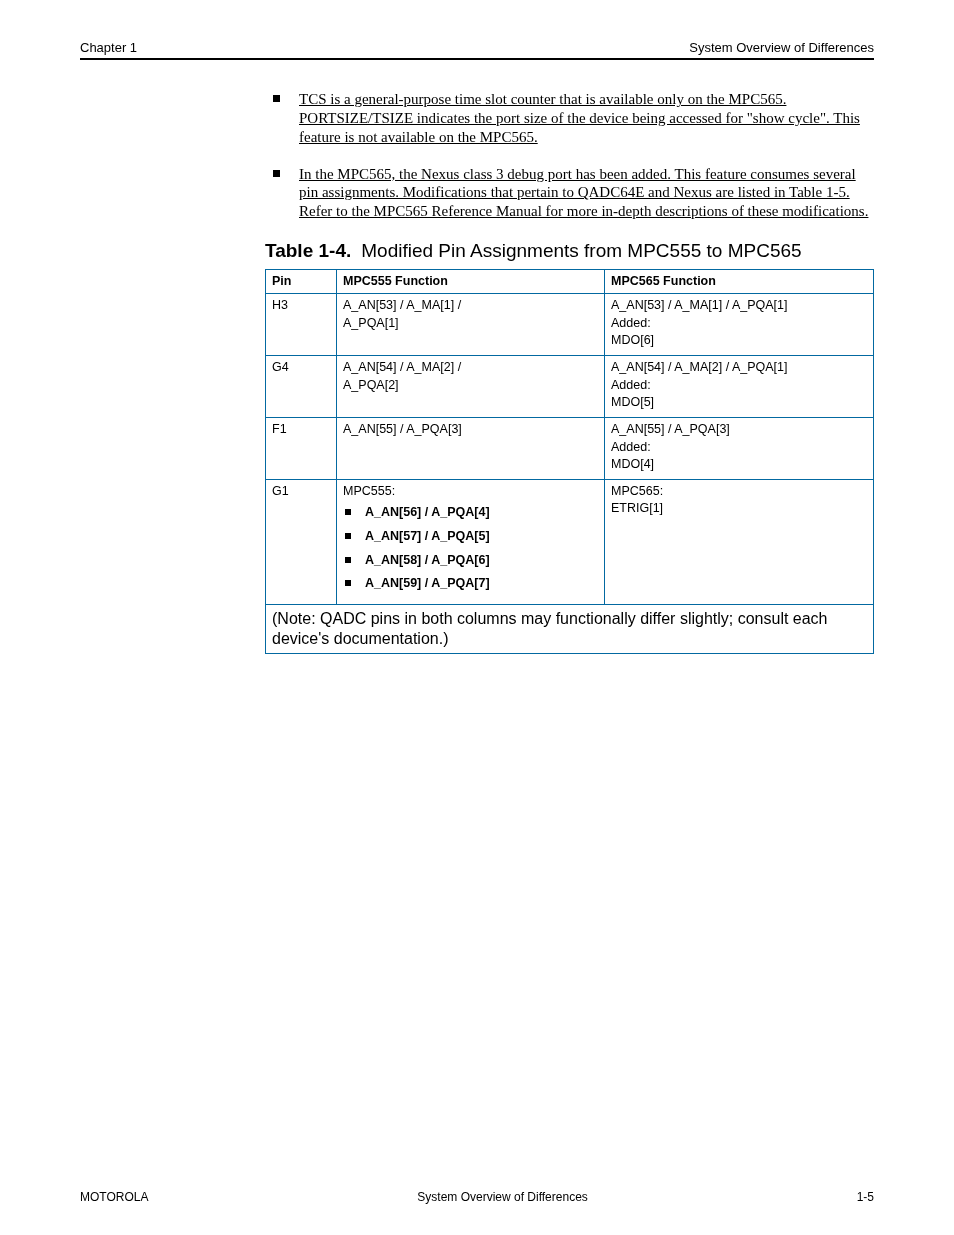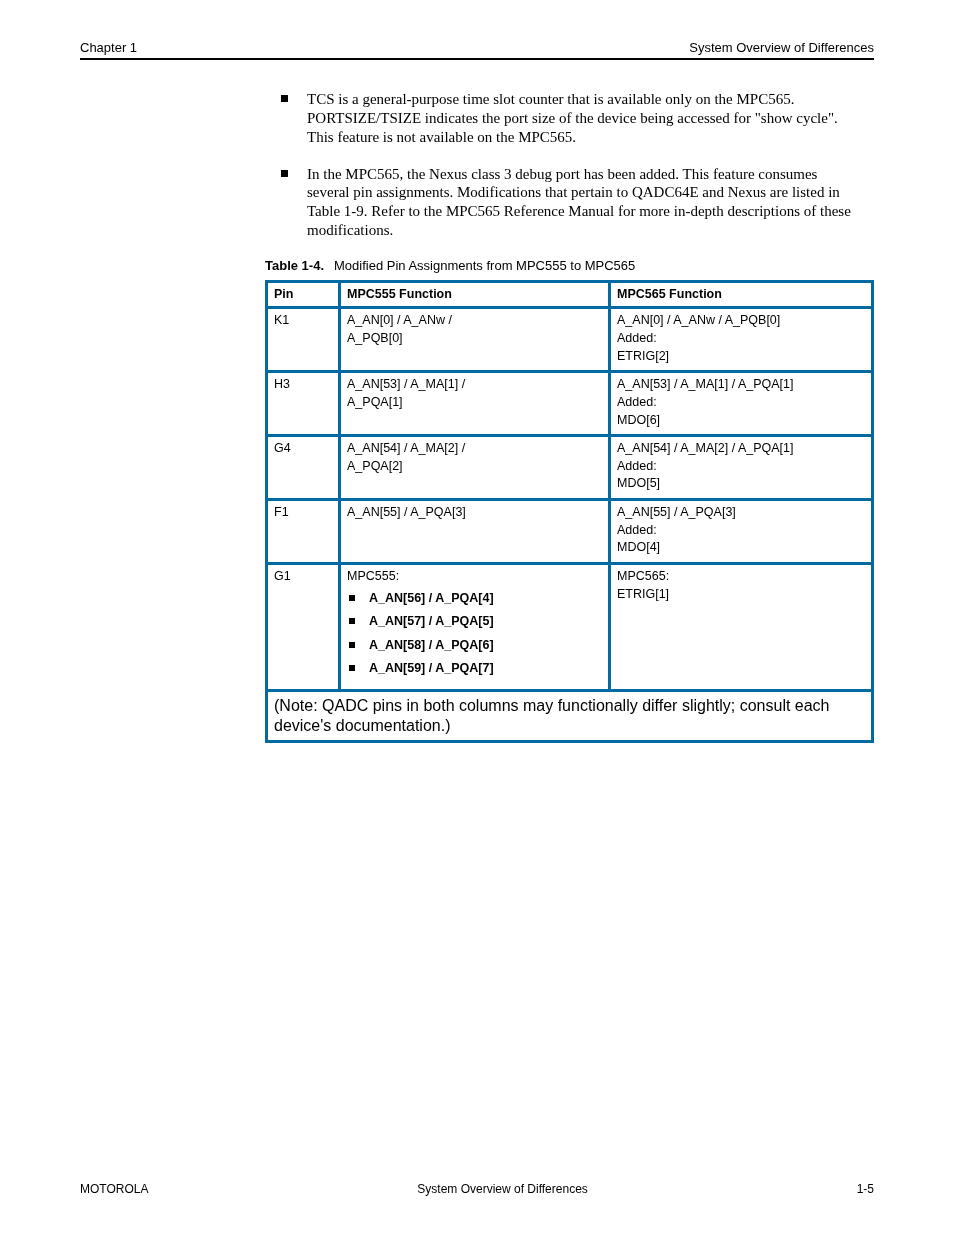--- a/index.html
+++ b/index.html
@@ -30,55 +30,56 @@
     border: none;
     border-top: 2px solid #000;
     margin: 0 0 30px 0;
   }
   .content {
     margin-left: 185px; 
     margin-right: 0;
   }
   .bullet-list {
     list-style: none;
-    margin: 12px;
+    margin: 4px;
     padding: 0;
+    text-decoration: underline;
   }
   .bullet-list > li {
     position: relative;
     padding-left: 30px;
     margin-bottom: 18px;
   }
   .bullet-list > li::before {
     content: "";
     position: absolute;
     left: 4px;
     top: 5px;
     width: 7px;
     height: 7px;
     background: #000;
   }
   .table-caption {
     font-family: Arial, Helvetica, sans-serif;
-    font-size: 13px;
+    font-size: 19px;
     margin-bottom: 6px;
   }
   .table-caption .tnum {
     font-weight: bold;
     margin-right: 10px;
   }
   table.pin-table {
     border-collapse: collapse;
     width: 100%;
     font-family: Arial, Helvetica, sans-serif;
     font-size: 12.5px;
   }
   table.pin-table th,
   table.pin-table td {
-    border: 3px solid #0369a1;
+    border: 1px solid #0369a1;
     padding: 4px 6px;
     vertical-align: top;
     text-align: left;
   }
   table.pin-table th {
     font-weight: bold;
     background: #fff;
   }
   table.pin-table tfoot td {
     font-size: 16px;
@@ -98,21 +99,21 @@
     content: "";
     position: absolute;
     left: 2px;
     top: 4px;
     width: 6px;
     height: 6px;
     background: #000;
   }
   .footer {
     position: absolute;
-    bottom: 38px;
+    bottom: 30px;
     left: 80px;
     right: 80px;
     display: flex;
     justify-content: space-between;
     font-family: Arial, Helvetica, sans-serif;
     font-size: 12px;
   }
   td .col-label {
     display: block;
     margin-bottom: 2px;
@@ -126,48 +127,36 @@
 <div class="page">
   <div class="header-line">
     <span>Chapter 1</span>
     <span>System Overview of Differences</span>
   </div>
   <hr class="rule">
 
   <div class="content">
     <ul class="bullet-list">
       <li>TCS is a general-purpose time slot counter that is available only on the MPC565. PORTSIZE/TSIZE indicates the port size of the device being accessed for "show cycle". This feature is not available on the MPC565.</li>
-      <li>In the MPC565, the Nexus class 3 debug port has been added. This feature consumes several pin assignments. Modifications that pertain to QADC64E and Nexus are listed in Table 1-9. Refer to the MPC565 Reference Manual for more in-depth descriptions of these modifications.</li>
+      <li>In the MPC565, the Nexus class 3 debug port has been added. This feature consumes several pin assignments. Modifications that pertain to QADC64E and Nexus are listed in Table 1-5. Refer to the MPC565 Reference Manual for more in-depth descriptions of these modifications.</li>
     </ul>
 
     <div class="table-caption">
       <span class="tnum">Table 1-4.</span><span>Modified Pin Assignments from MPC555 to MPC565</span>
     </div>
 
     <table class="pin-table">
       <thead>
         <tr>
           <th class="col-pin">Pin</th>
           <th class="col-func">MPC555 Function</th>
           <th>MPC565 Function</th>
         </tr>
       </thead>
       <tbody>
-        <tr>
-          <td>K1</td>
-          <td>
-            <span class="col-label">A_AN[0] / A_ANw /</span>
-            <span class="col-label">A_PQB[0]</span>
-          </td>
-          <td>
-            <span class="col-label">A_AN[0] / A_ANw / A_PQB[0]</span>
-            <span class="col-label">Added:</span>
-            <span class="col-label">ETRIG[2]</span>
-          </td>
-        </tr>
         <tr>
           <td>H3</td>
           <td>
             <span class="col-label">A_AN[53] / A_MA[1] /</span>
             <span class="col-label">A_PQA[1]</span>
           </td>
           <td>
             <span class="col-label">A_AN[53] / A_MA[1] / A_PQA[1]</span>
             <span class="col-label">Added:</span>
             <span class="col-label">MDO[6]</span>

